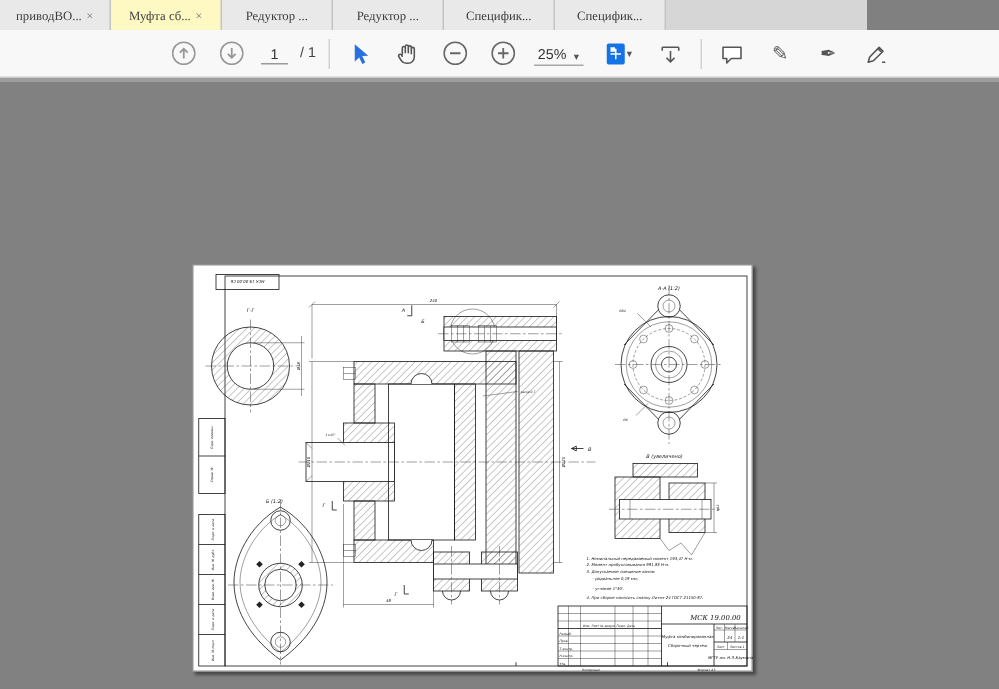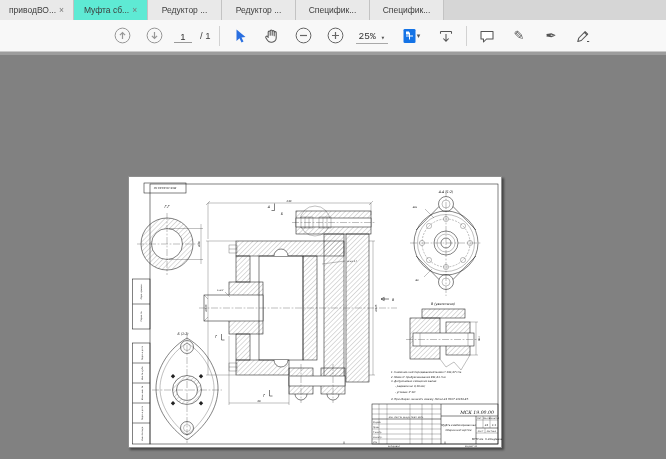--- a/index.html
+++ b/index.html
@@ -1,35 +1,35 @@
 <!DOCTYPE html>
 <html><head>
 <meta charset="utf-8">
 <style>
   * { margin:0; padding:0; box-sizing:border-box; }
   html,body { width:666px; height:459px; overflow:hidden; font-family:"Liberation Sans",sans-serif; background:#808080; }
 
   
-  .tabbar { display:flex; width:666px; height:20px; background:#d6d6d6; }
+  .tabbar { display:flex; width:578px; height:20px; background:#d6d6d6;font-family:Liberation Serif, serif; }
   .tab { width:74px; height:20px; background:#e9e9e9; border-right:1px solid #c3c3c3;
          display:flex; align-items:center; justify-content:center; gap:3px;
          font-size:8.5px; color:#3d3d3d; white-space:nowrap; overflow:hidden; cursor:default; }
-  .tab.active { background:#5eead4; }
+  .tab.active { background:#fef9c3; }
   .tab-close { font-size:8.5px; color:#777; line-height:1; }
 
   
   .toolbar { display:flex; align-items:center; width:666px; height:32px; background:#f8f8f8;
              border-bottom:1px solid #c9c9c9; padding-left:110px; gap:8px; }
   .tbtn { width:24px; height:24px; display:flex; align-items:center; justify-content:center; color:#555; }
   .tsep { width:1px; height:20px; background:#d2d2d2; }
   .pagebox { width:18px; height:15px; border-bottom:1px solid #9a9a9a; font-size:9.5px; color:#333;
              display:flex; align-items:flex-end; justify-content:center; }
   .pagetotal { font-size:9.5px; color:#444; }
   .zoomsel { display:flex; align-items:flex-end; gap:5px; border-bottom:1px solid #a9a9a9;
-             padding:0 3px 1px 3px; height:16px; font-size:9.5px; color:#333;font-family:Liberation Mono, monospace; }
+             padding:0 3px 1px 3px; height:16px; font-size:9.5px; color:#333; }
   .caret { font-size:7px; color:#555; }
   .glyph { font-size:13px; color:#555; }
 
   
   .canvas { position:relative; width:666px; height:407px;
             background:linear-gradient(#9d9d9d 0,#9d9d9d 3px,#818181 3px); }
   .page { position:absolute; left:128px; top:124px; width:374px; height:272px; background:#fff;
           border:1px solid #8f8f8f; box-shadow:2px 2px 2px rgba(0,0,0,.45); }
   .page svg { display:block; }
 

